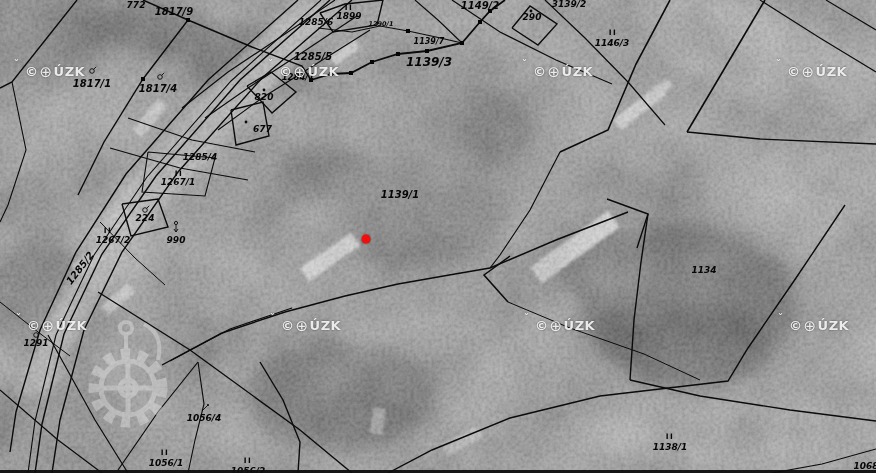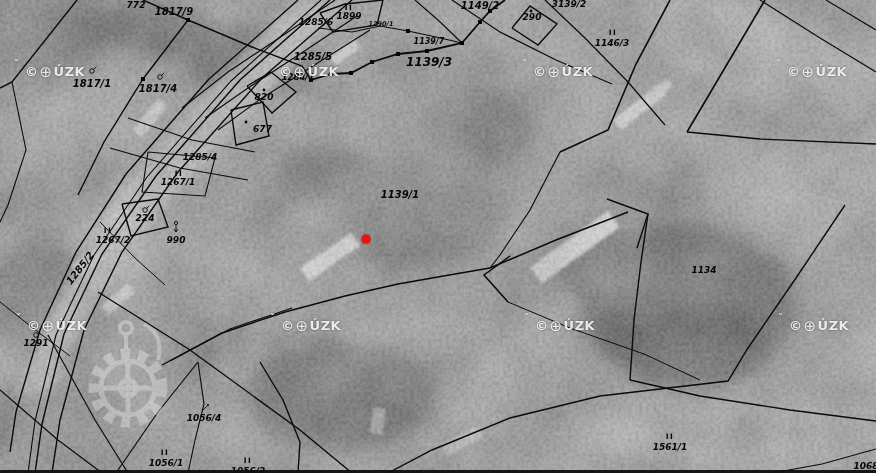--- a/index.html
+++ b/index.html
@@ -240,21 +240,21 @@
       <div class="plabel" style="left: 176px; top: 240px; transform: translate(-50%, -50%);">990</div>
       <div class="plabel" style="left: 80px; top: 268px; font-size: 10px; transform: translate(-50%, -50%) rotate(-52deg);">1285/2</div>
       <div class="plabel" style="left: 36px; top: 343px; transform: translate(-50%, -50%);">1291</div>
       <div class="plabel" style="left: 704px; top: 270px; transform: translate(-50%, -50%);">1134</div>
       <div class="plabel" style="left: 204px; top: 418px; transform: translate(-50%, -50%);">1056/4</div>
       <div class="plabel roman" style="left: 165px; top: 452px; transform: translate(-50%, -50%);">II</div>
       <div class="plabel" style="left: 166px; top: 463px; transform: translate(-50%, -50%);">1056/1</div>
       <div class="plabel roman" style="left: 248px; top: 460px; transform: translate(-50%, -50%);">II</div>
       <div class="plabel" style="left: 248px; top: 471px; transform: translate(-50%, -50%);">1056/2</div>
       <div class="plabel roman" style="left: 670px; top: 436px; transform: translate(-50%, -50%);">II</div>
-      <div class="plabel" style="left: 670px; top: 447px; transform: translate(-50%, -50%);">1561/1</div>
+      <div class="plabel" style="left: 670px; top: 447px; transform: translate(-50%, -50%);">1138/1</div>
       <div class="plabel" style="left: 866px; top: 466px; transform: translate(-50%, -50%);">1068</div>
     </div>
 
   <div id="watermarks">
       <div class="cuzk" style="left: 25px; top: 64px;">
         <span>©</span>
         <span class="globe">⊕</span>
         <span class="caron">ˇ</span>
         <span>ÚZK</span>
       </div>

